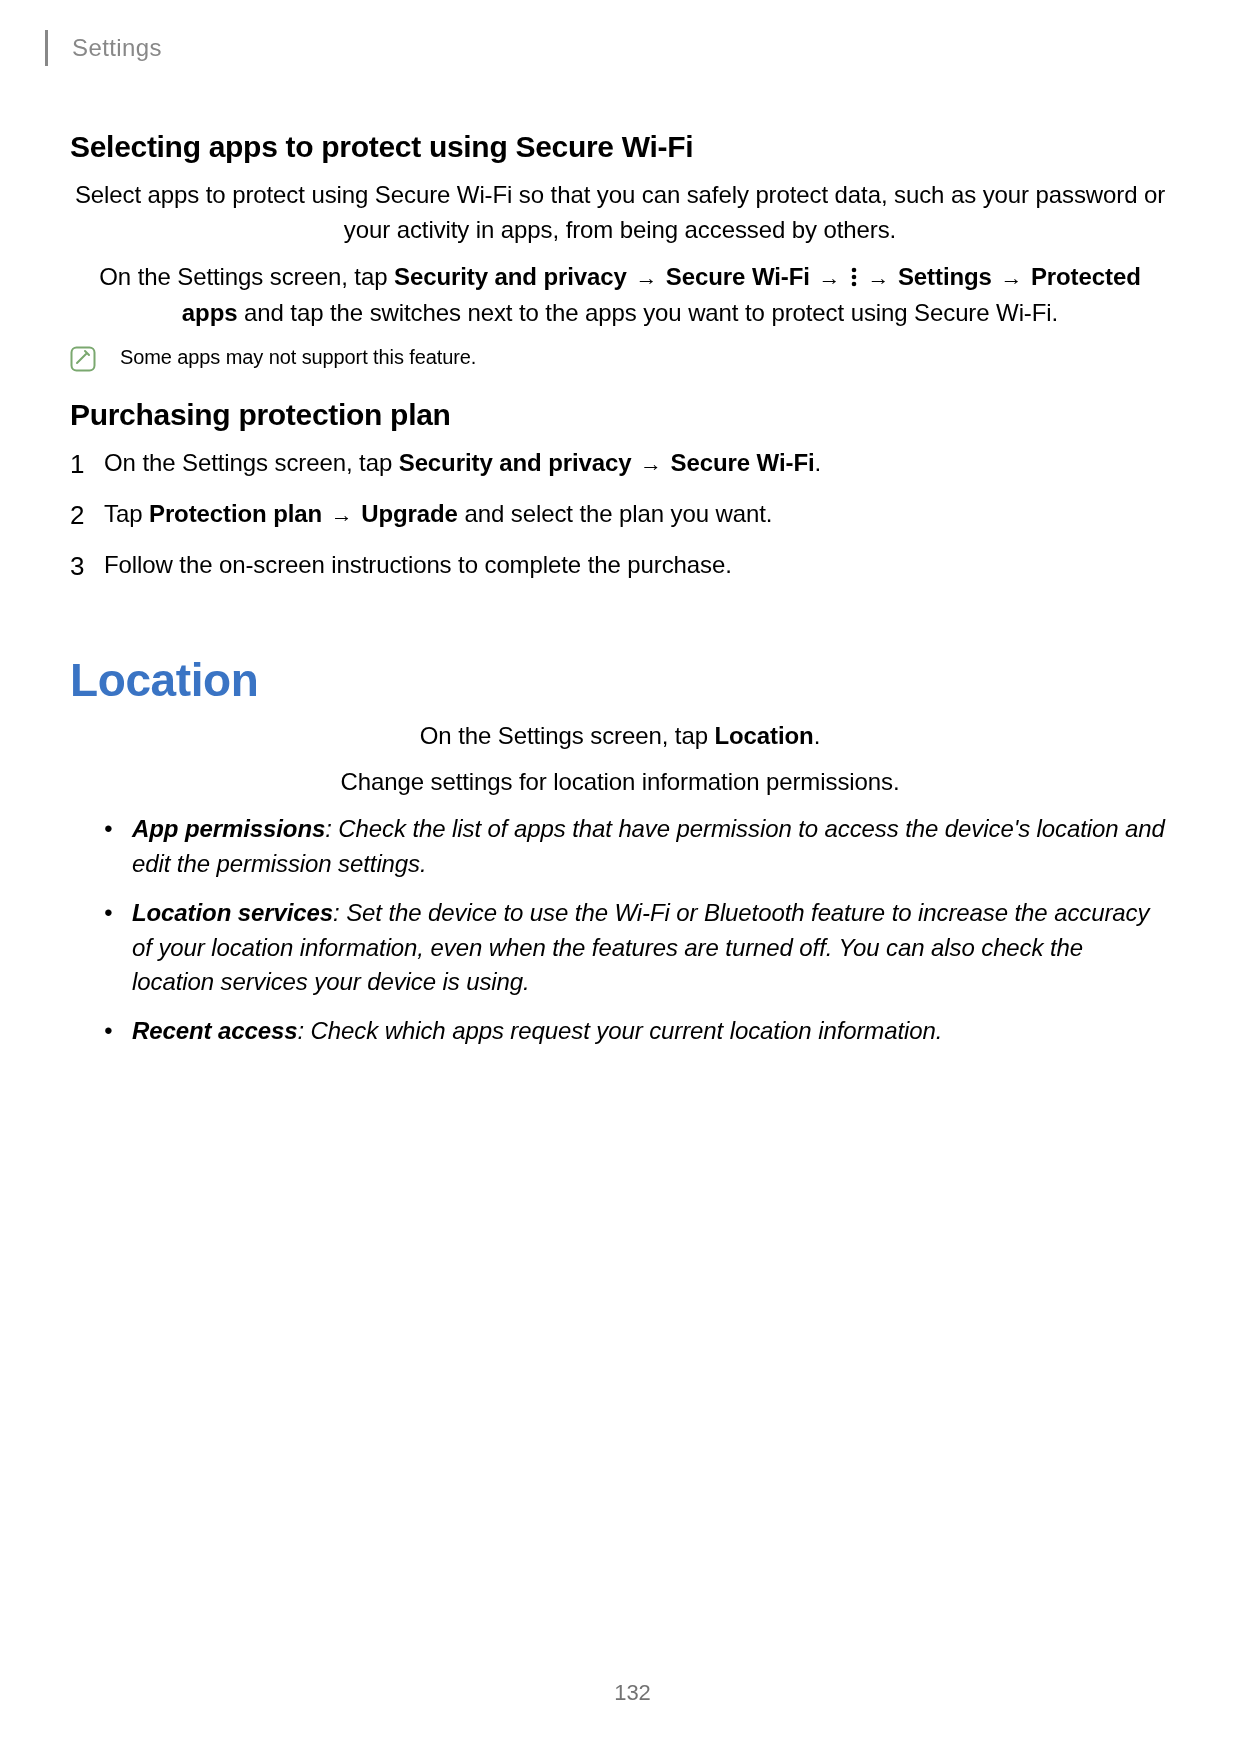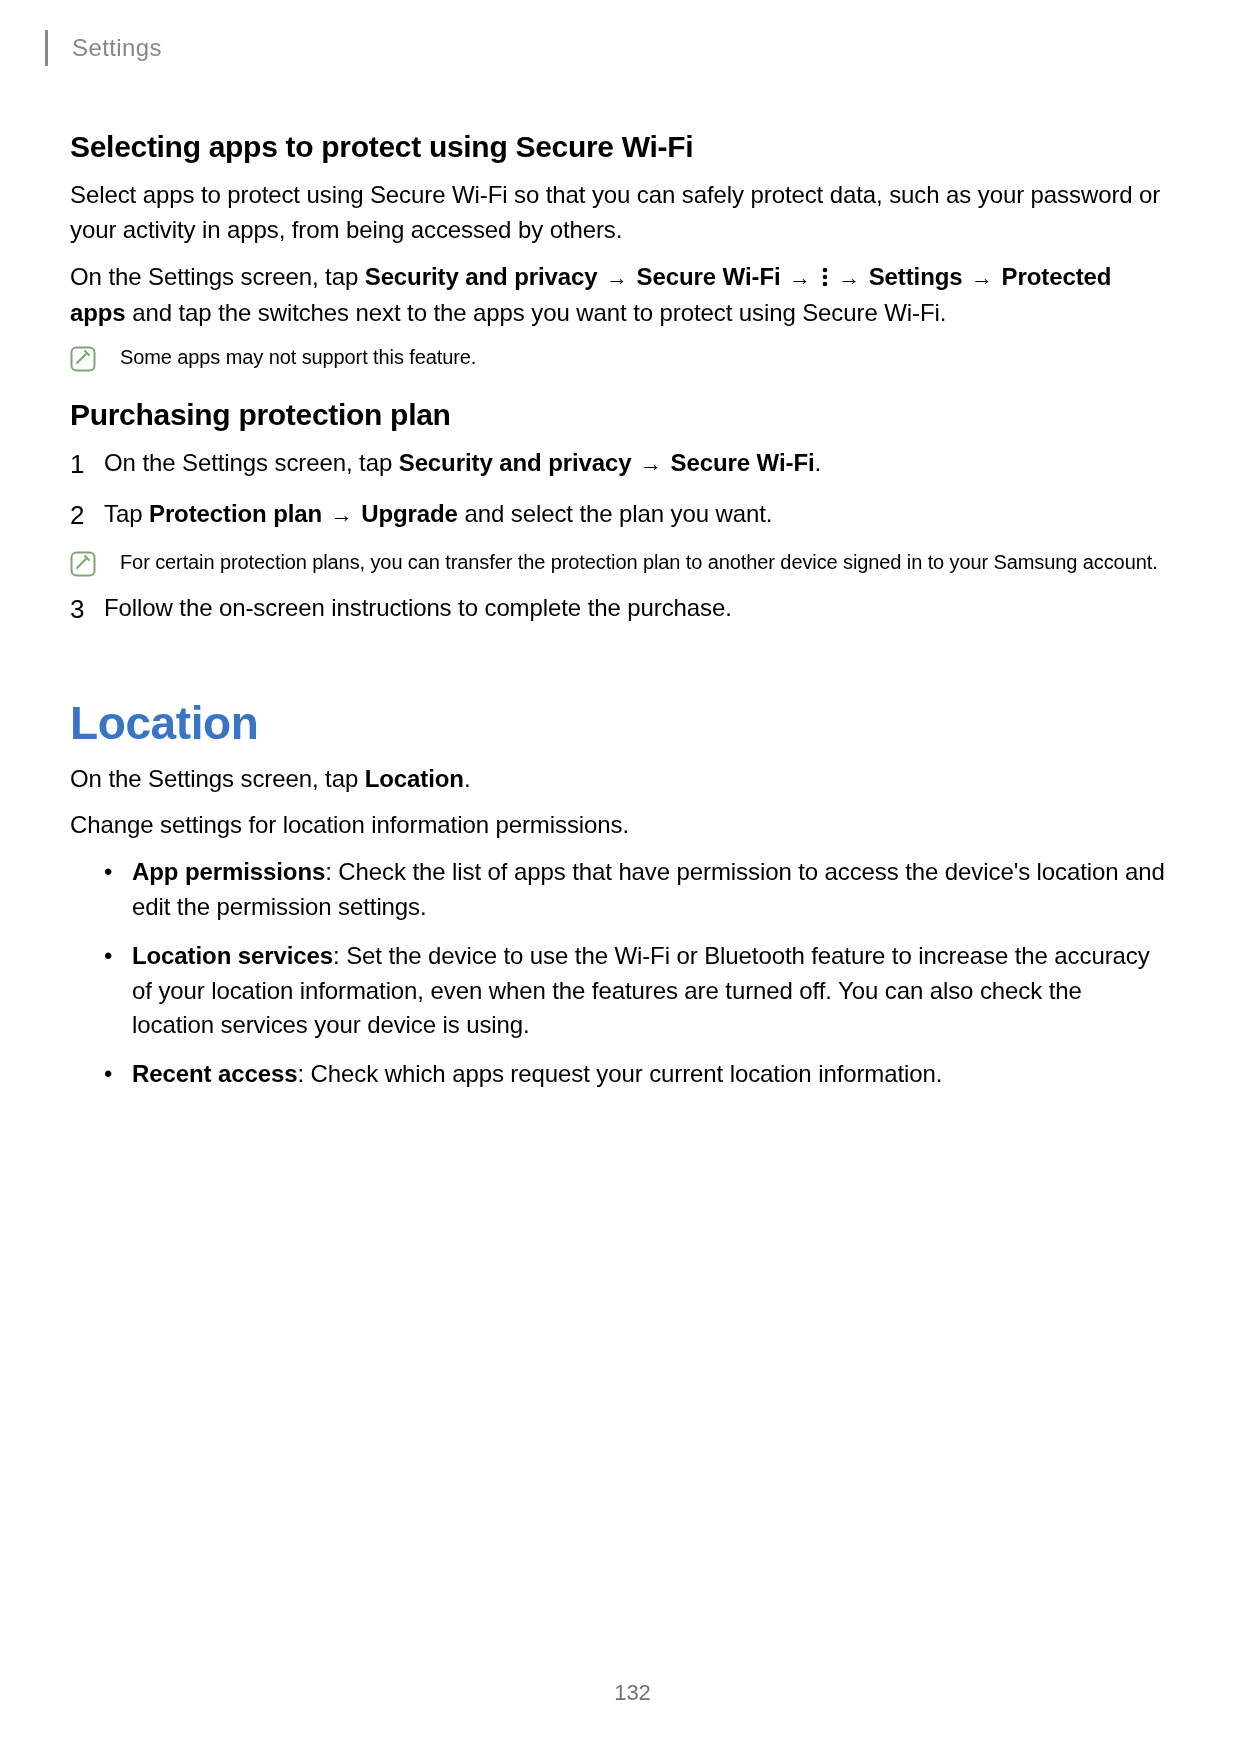--- a/index.html
+++ b/index.html
@@ -47,20 +47,21 @@
     font-size: 30px;
     font-weight: bold;
     margin: 18px 0 14px 0;
     letter-spacing: -0.3px;
   }
   .para {
     font-size: 24px;
     line-height: 1.45;
     margin: 4px 0 12px 0;
     letter-spacing: -0.1px;
+    text-align: center;
   }
   .bold { font-weight: bold; }
   .arrow {
     font-size: 22px;
     display: inline-block;
     vertical-align: baseline;
     padding: 0 2px;
   }
   .more-dots {
     display: inline-block;
@@ -121,20 +122,21 @@
     font-size: 46px;
     font-weight: bold;
     color: #3a74c4;
     margin: 70px 0 12px 0;
     letter-spacing: -0.4px;
   }
   ul.bullets {
     list-style: none;
     padding: 0;
     margin: 8px 0 10px 34px;
+    font-style: italic;
   }
   ul.bullets > li {
     position: relative;
     padding-left: 28px;
     font-size: 24px;
     line-height: 1.45;
     margin: 6px 0 14px 0;
     letter-spacing: -0.1px;
   }
   ul.bullets > li::before {
@@ -207,29 +209,20 @@
         <span class="arrow">→</span>
         <span class="bold">Secure Wi-Fi</span><span>.</span>
       </li>
       <li>
         <span>Tap </span><span class="bold">Protection plan</span>
         <span class="arrow">→</span>
         <span class="bold">Upgrade</span><span> and select the plan you want.</span>
       </li>
     </ol>
 
-    <div class="step-note">
-      <span class="note-icon">
-        <svg width="26" height="26" viewBox="0 0 26 26">
-          <rect x="1.5" y="1.5" width="23" height="23" rx="5" ry="5" fill="none" stroke="#7aa86f" stroke-width="2"></rect>
-          <path d="M7 17 L17 7 M15 5 L19 9" stroke="#7aa86f" stroke-width="2" stroke-linecap="round" fill="none"></path>
-        </svg>
-      </span>
-      <div class="note-text">For certain protection plans, you can transfer the protection plan to another device signed in to your Samsung account.</div>
-    </div>
 
     <ol class="steps" start="3" style="counter-reset: step 2;">
       <li>Follow the on-screen instructions to complete the purchase.</li>
     </ol>
 
     <h1 class="major">Location</h1>
 
     <p class="para">
       <span>On the Settings screen, tap </span><span class="bold">Location</span><span>.</span>
     </p>

